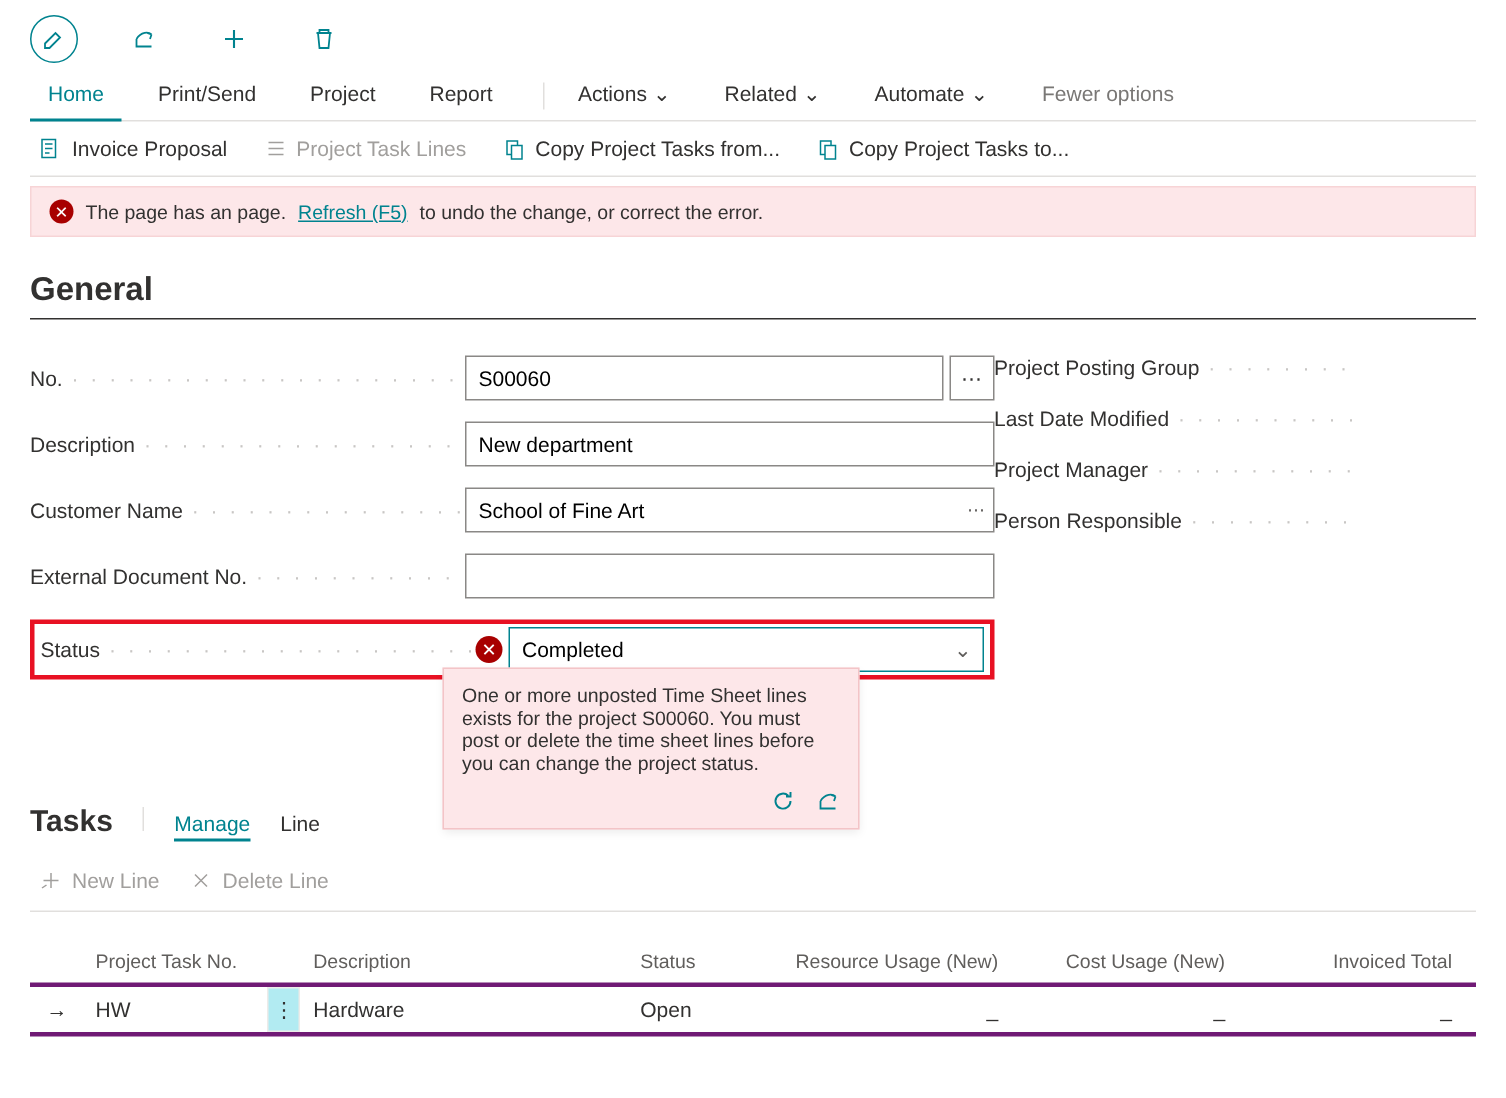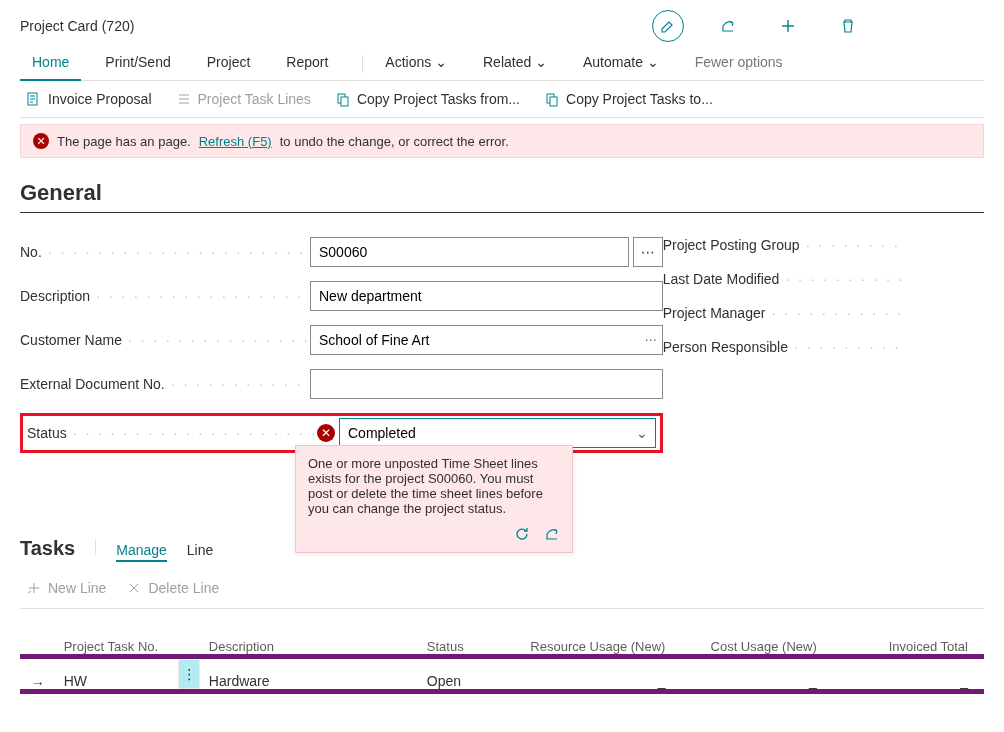--- a/index.html
+++ b/index.html
@@ -63,21 +63,21 @@
 .tasks-header { display: flex; align-items: baseline; gap: 20px; margin-top: 70px; }
 .tasks-title { font-size: 20px; font-weight: 600; }
 .tasks-sub { color: #00838f; border-bottom: 2px solid #00838f; padding-bottom: 2px; cursor: pointer; }
 .tasks-sub2 { cursor: pointer; }
 .tasks-sep { width: 1px; height: 16px; background: #e1dfdd; }
 
 .tasks-toolbar { display: flex; gap: 20px; padding: 12px 6px; border-bottom: 1px solid #e1dfdd; margin-top: 6px; }
 .tasks-toolbar .tb-item { color: #a19f9d; }
 
 .grid { margin-top: 18px; }
-.grid-head, .grid-row { display: flex; align-items: flex-end; border-bottom: 5px solid #701a75; min-height: 32px; }
+.grid-head, .grid-row { display: flex; align-items: center; border-bottom: 3px solid #701a75; min-height: 32px; }
 .grid-head { color: #605e5c; font-size: 13px; }
 .gc-arrow { width: 38px; text-align: center; }
 .gc-menu { width: 24px; text-align: center; }
 .gc-taskno { width: 130px; padding-left: 8px; }
 .gc-desc { width: 240px; padding-left: 8px; }
 .gc-status { width: 110px; }
 .gc-num { width: 160px; text-align: right; padding-right: 16px; }
 .grid-row.sel .gc-menu-box { background: #b2ebf2; }
 .gc-menu-box { width: 22px; height: 30px; display: flex; align-items: center; justify-content: center; border: 1px solid #edebe9; }
 .grid-row .cell { font-size: 14px; }
@@ -86,21 +86,20 @@
 .right-label-row .form-label { width: 240px; }
 
 svg { display: block; }
 </style>
 </head>
 <body>
 
 <div class="page">
 
   <div class="header-row">
-    <div class="breadcrumb">Project Card (720)</div>
     <div class="header-actions">
       <div class="icon-btn circled">
         <svg width="16" height="16" viewBox="0 0 16 16">
             <path d="M2 11l7-7 3 3-7 7H2v-3z" fill="none" stroke="#00838f" stroke-width="1.2"></path>
           </svg>
       </div>
       <div class="icon-btn">
         <svg width="16" height="16" viewBox="0 0 16 16">
             <path d="M3 8c3-5 8-5 10-3m0 0l-3-1m3 1l-1 3M3 8v5h10" fill="none" stroke="#00838f" stroke-width="1.2"></path>
           </svg>

